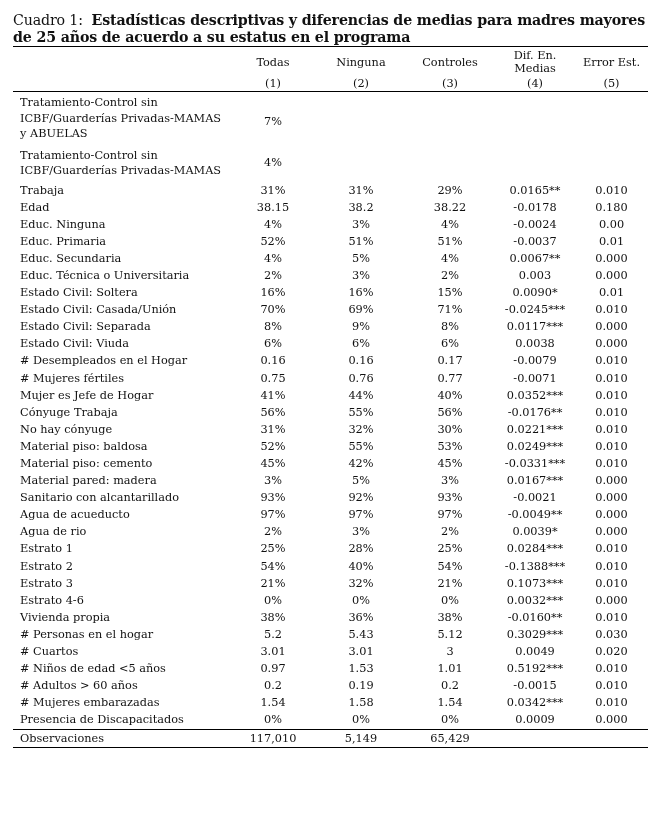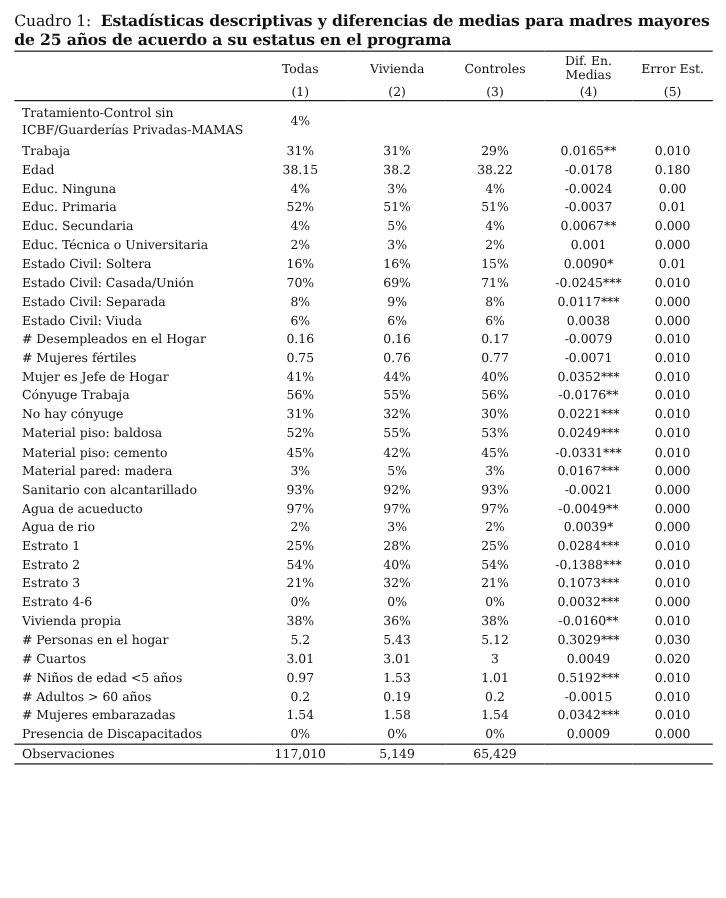--- a/index.html
+++ b/index.html
@@ -50,35 +50,43 @@
         <col class="c1">
         <col class="c2">
         <col class="c3">
         <col class="c4">
         <col class="c5">
     </colgroup>
     <thead>
       <tr class="h1">
         <th></th>
         <th>Todas</th>
-        <th>Vivienda</th>
+        <th>Ninguna</th>
         <th>Controles</th>
         <th>Dif. En. Medias</th>
         <th>Error Est.</th>
       </tr>
       <tr class="h2">
         <th></th>
         <th>(1)</th>
         <th>(2)</th>
         <th>(3)</th>
         <th>(4)</th>
         <th>(5)</th>
       </tr>
     </thead>
     <tbody id="tbody">
+      <tr class="first">
+        <td class="lbl multi">Tratamiento-Control sin ICBF/Guarderías Privadas-MAMAS y ABUELAS</td>
+        <td class="num">7%</td>
+        <td></td>
+          <td></td>
+          <td></td>
+          <td></td>
+      </tr>
       <tr>
         <td class="lbl multi">Tratamiento-Control sin ICBF/Guarderías Privadas-MAMAS</td>
         <td class="num">4%</td>
         <td></td>
           <td></td>
           <td></td>
           <td></td>
       </tr>
         <tr>
           <td class="lbl">Trabaja</td>
@@ -118,21 +126,21 @@
           <td class="num">5%</td>
           <td class="num">4%</td>
           <td class="num">0.0067**</td>
           <td class="num">0.000</td>
         </tr>
         <tr>
           <td class="lbl">Educ. Técnica o Universitaria</td>
           <td class="num">2%</td>
           <td class="num">3%</td>
           <td class="num">2%</td>
-          <td class="num">0.001</td>
+          <td class="num">0.003</td>
           <td class="num">0.000</td>
         </tr>
         <tr>
           <td class="lbl">Estado Civil: Soltera</td>
           <td class="num">16%</td>
           <td class="num">16%</td>
           <td class="num">15%</td>
           <td class="num">0.0090*</td>
           <td class="num">0.01</td>
         </tr>

